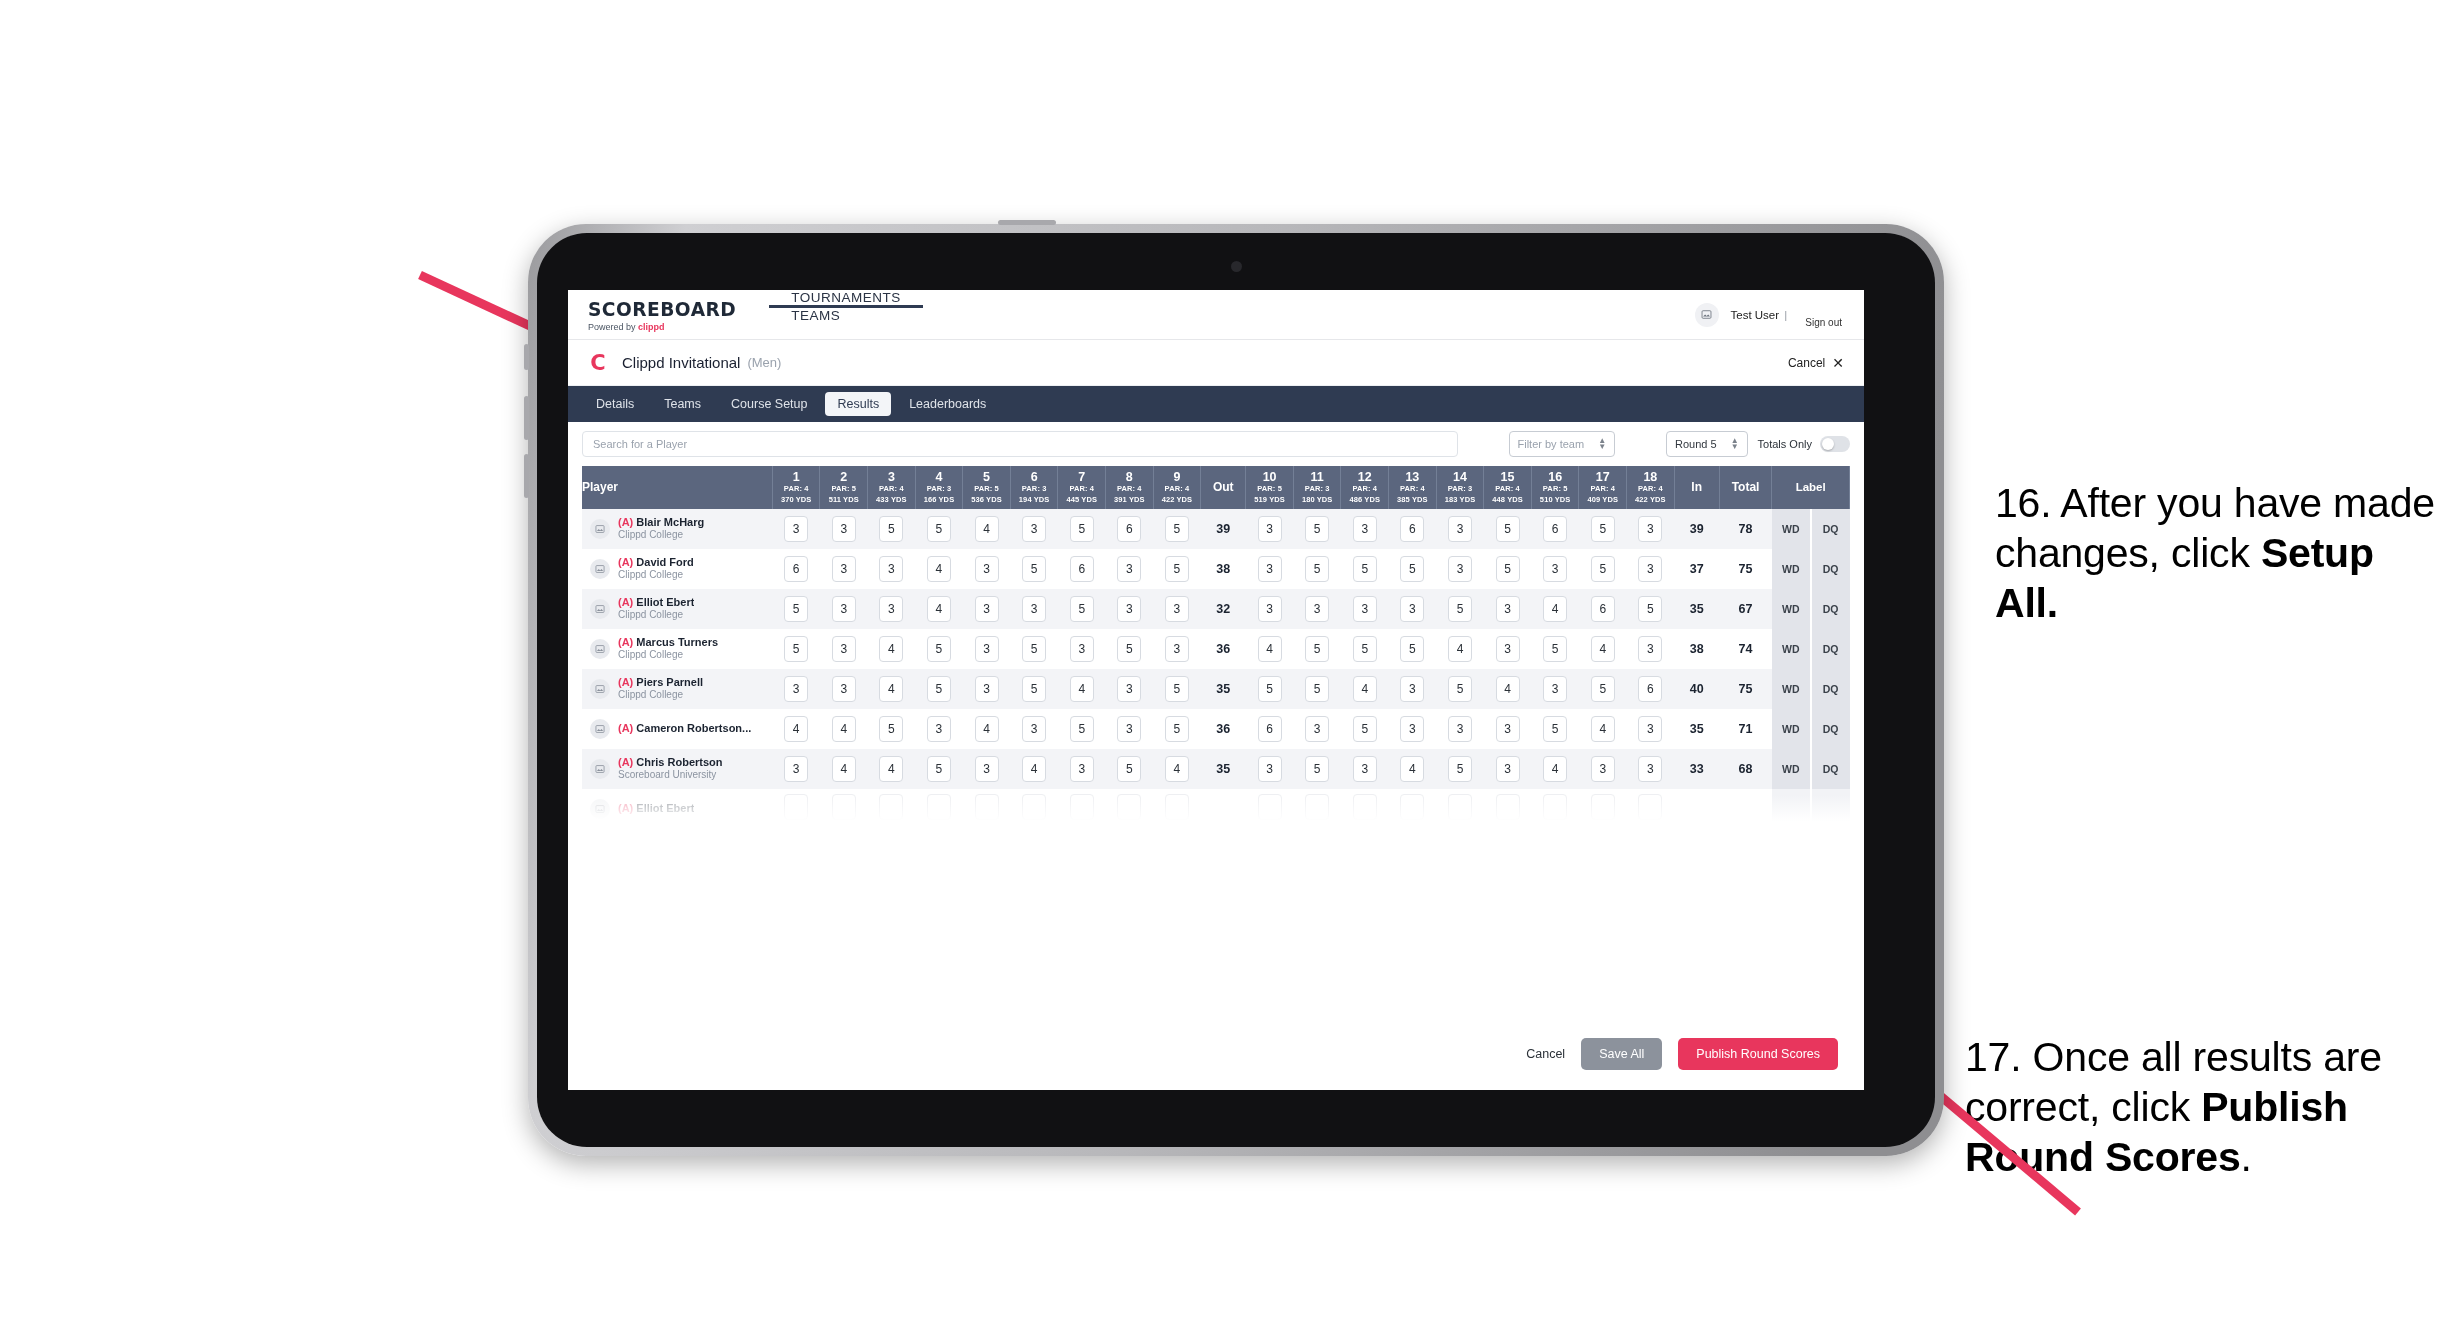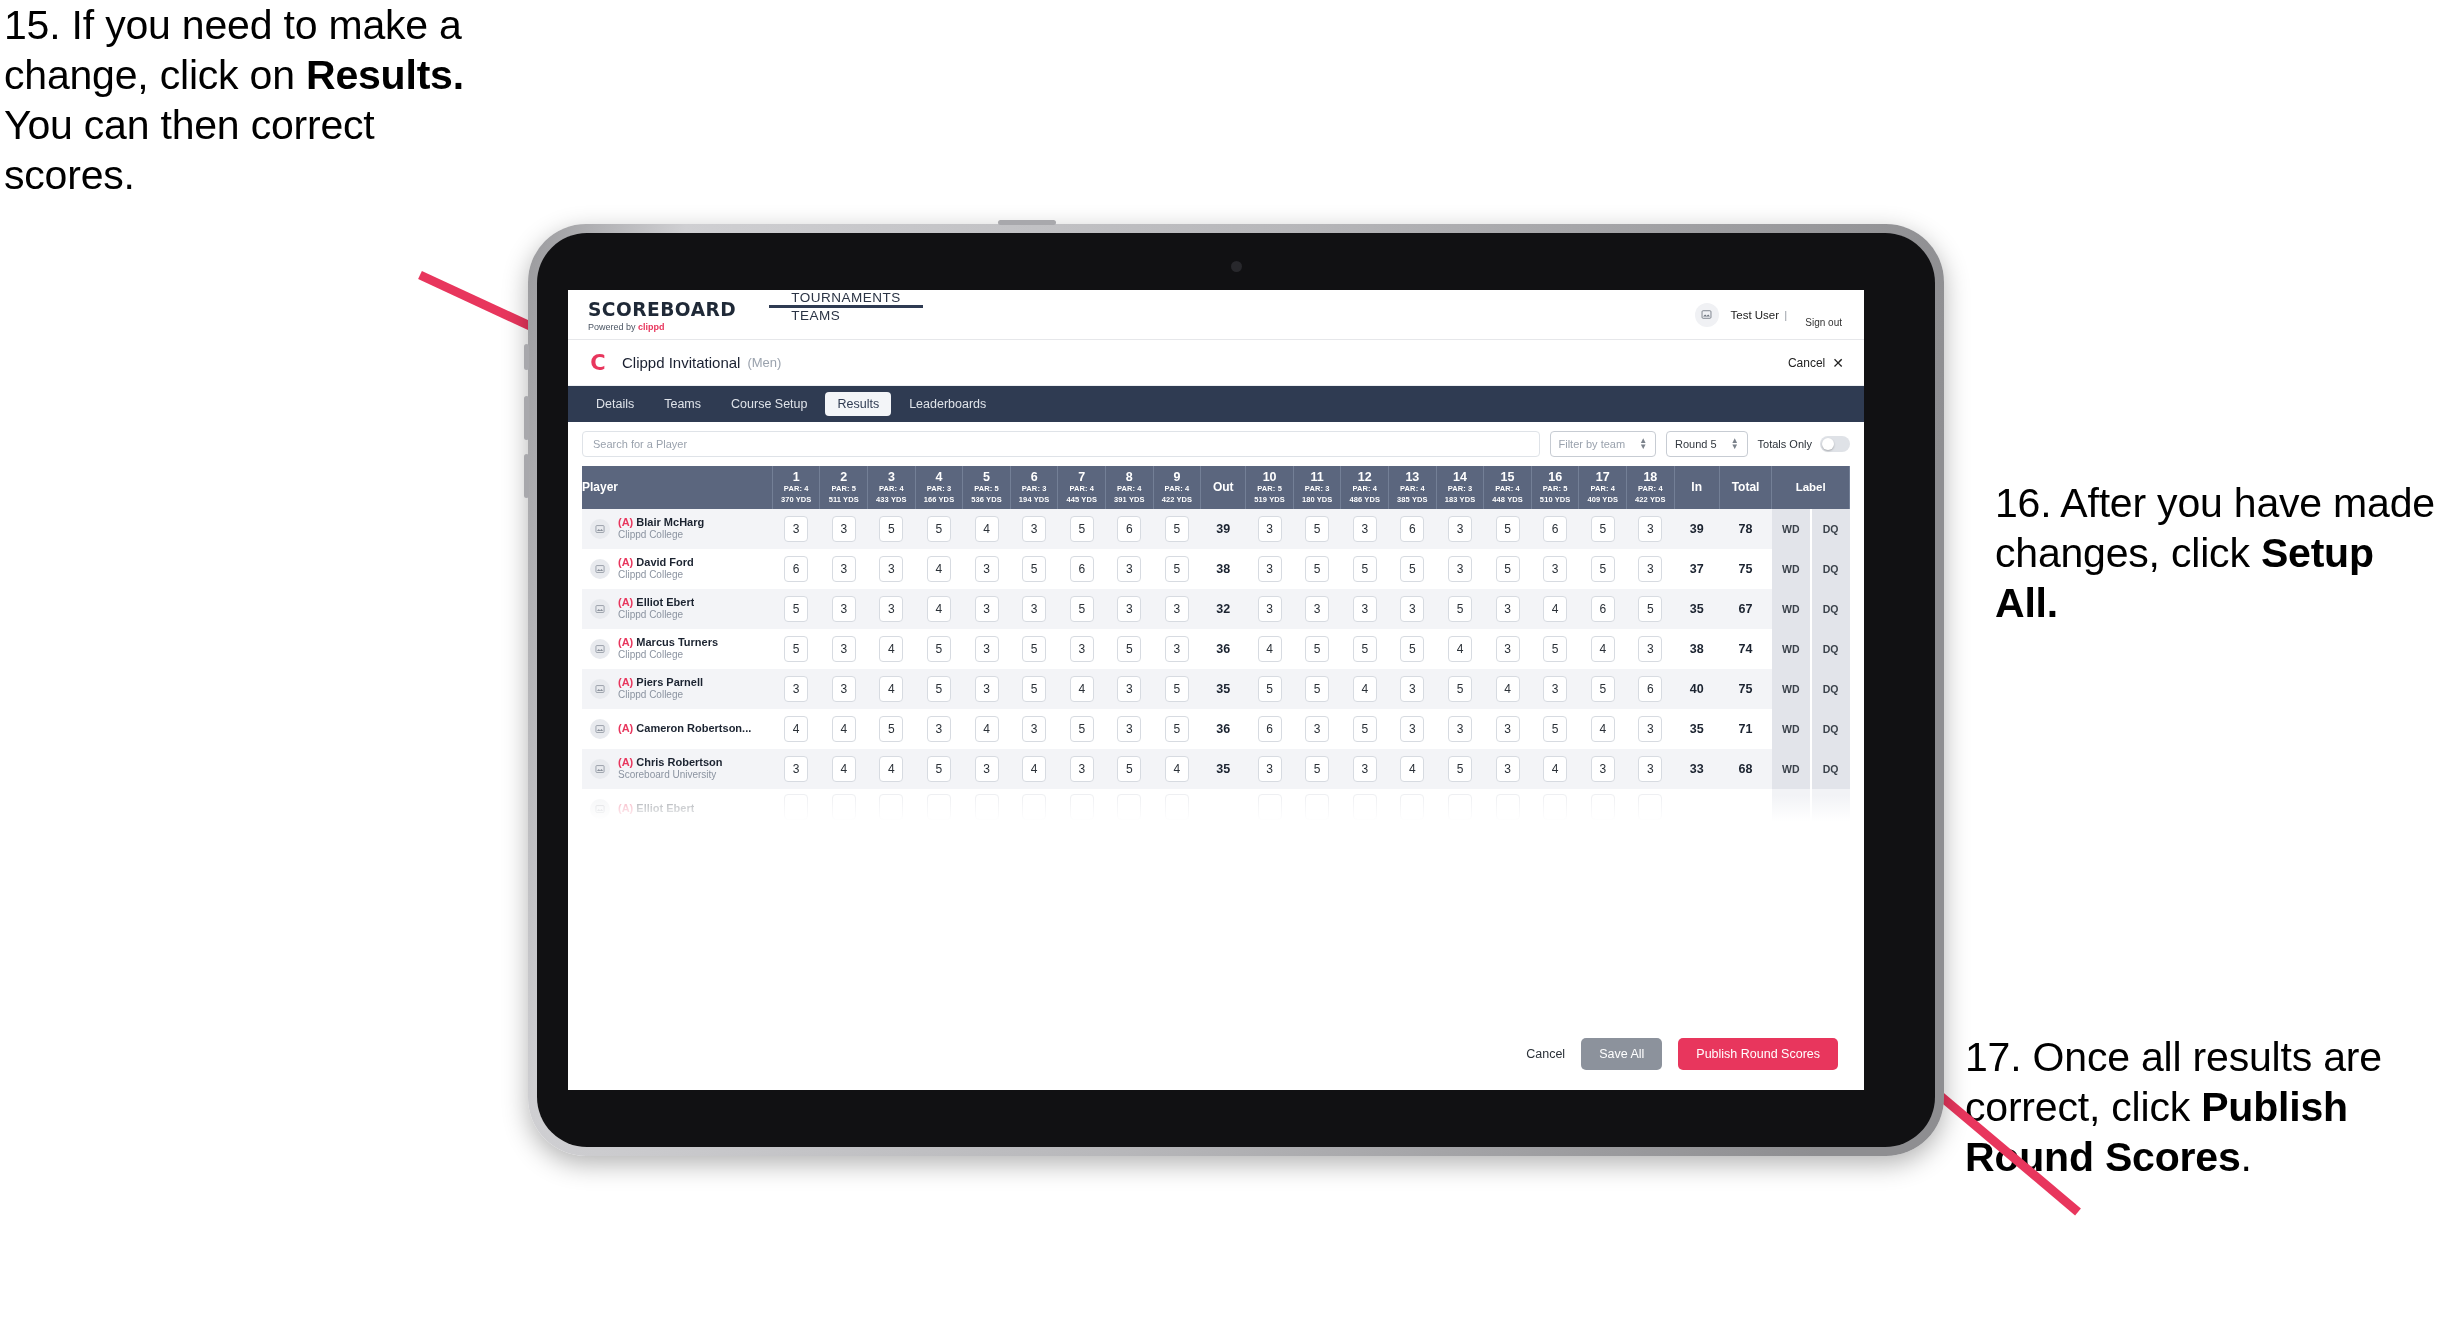--- a/index.html
+++ b/index.html
@@ -138,21 +138,21 @@
     padding: 0 14px; gap: 10px; border-radius: 7px;
   }
   .search-input {
     flex: 1; height: 26px; border: 1px solid #dfe3e8; border-radius: 4px;
     background: #fff; font-size: 11px; color: #9aa2ad; padding: 0 10px;
     display: flex; align-items: center;
   }
   .sel {
     height: 26px; border: 1px solid #c7ccd3; border-radius: 4px; background: #fff;
     font-size: 11px; color: #32383f; padding: 0 8px; display: flex;
-    align-items: center; gap: 14px;
+    align-items: center; gap: 14px; margin-left: 41px;
   }
   .sel.ph { color: #9aa2ad; }
   .sel .caret { font-size: 8px; color: #7b828b; line-height: 1; }
   .sel .caret div { line-height: 0.8; }
   .totals { display: flex; align-items: center; gap: 8px; font-size: 11px; color: #2b3138; }
   .toggle {
     width: 30px; height: 16px; border-radius: 9px; background: #dfe2e7; position: relative;
   }
   .toggle .knob {
     position: absolute; left: 2px; top: 2px; width: 12px; height: 12px;
@@ -221,23 +221,20 @@
     padding: 9px 18px; font-family: "Liberation Sans", sans-serif;
   }
   .btn-save { background: #8c929c; }
   .btn-publish { background: #e8365d; }
 </style>
 </head>
 <body>
 
 <div id="root">
 
-  <div class="anno" id="anno-15">
-    <span>15. If you need to make a change, click on </span><b>Results.</b><span> You can then correct scores.</span>
-  </div>
 
   <div class="anno" id="anno-16">
     <span>16. After you have made changes, click </span><b>Setup All.</b><span></span>
   </div>
 
   <div class="anno" id="anno-17">
     <span>17. Once all results are correct, click </span><b>Publish Round Scores</b><span>.</span>
   </div>
 
   <svg class="arrow" style="left:400px; top:250px; width:500px; height:260px;" viewBox="0 0 500 260">

